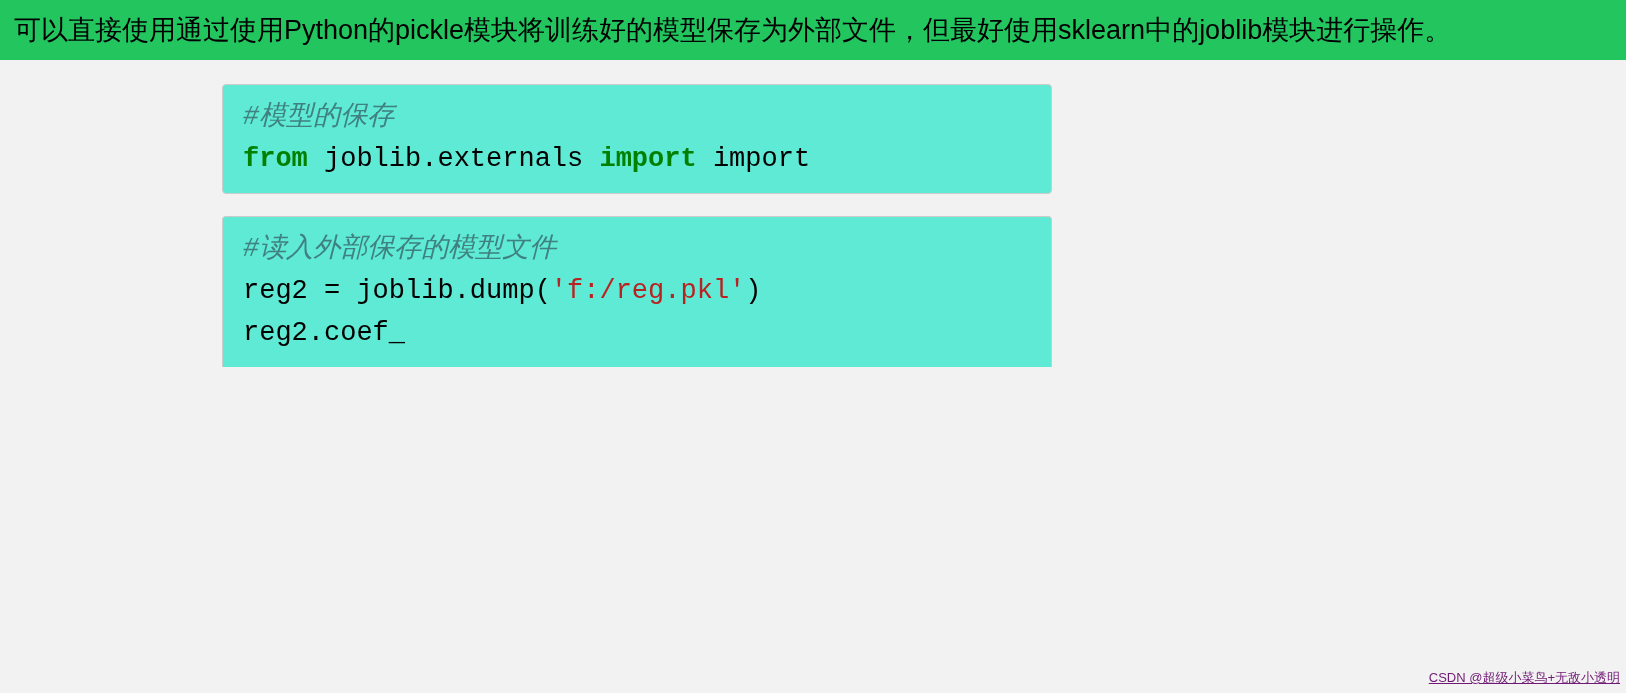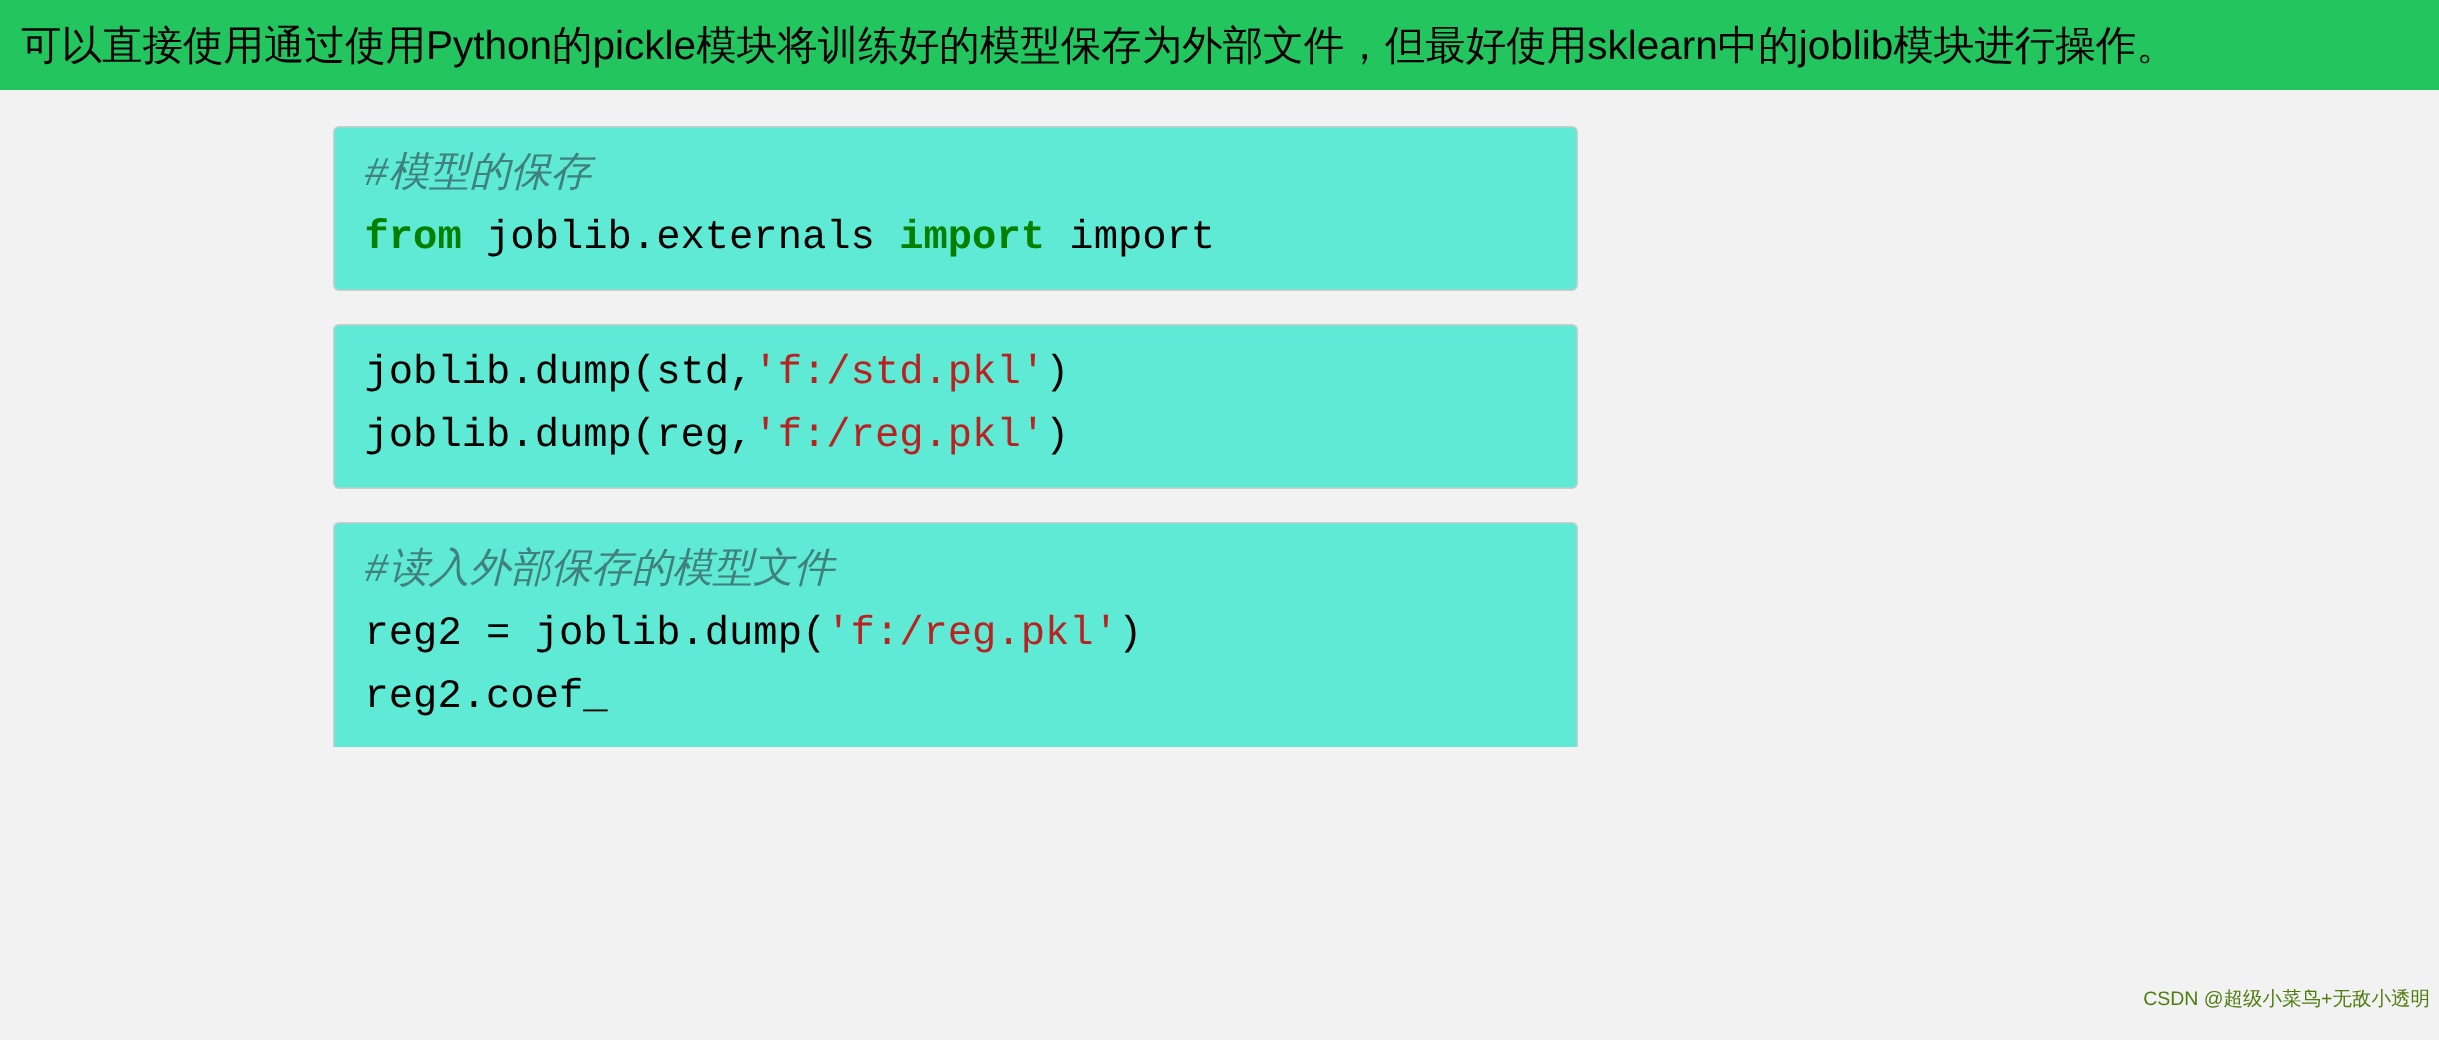--- a/index.html
+++ b/index.html
@@ -55,45 +55,42 @@
     }
     .keyword {
       color: #008000;
       font-weight: bold;
     }
     .string {
       color: #ba2121;
     }
     .watermark {
       position: absolute;
-      bottom: 18px;
+      bottom: 6px;
       right: 6px;
       font-size: 13px;
-      color: #4d7c0f;
+      color: #701a75;
       font-family: "Microsoft YaHei", sans-serif;
+      text-decoration: underline;
     }
   </style>
 </head>
 <body>
 
 <div class="intro-box">
   <p class="intro-text">可以直接使用通过使用Python的pickle模块将训练好的模型保存为外部文件，但最好使用sklearn中的joblib模块进行操作。</p>
 </div>
 
 <div class="code-area">
 
   <div class="code-block">
     <div class="code-line"><span class="comment">#模型的保存</span></div>
     <div class="code-line"><span class="keyword">from</span><span> joblib.externals </span><span class="keyword">import</span><span> import</span></div>
   </div>
 
-  <div class="code-block">
-    <div class="code-line"><span>joblib.dump(std,</span><span class="string">'f:/std.pkl'</span><span>)</span></div>
-    <div class="code-line"><span>joblib.dump(reg,</span><span class="string">'f:/reg.pkl'</span><span>)</span></div>
-  </div>
 
   <div class="code-block last">
     <div class="code-line"><span class="comment">#读入外部保存的模型文件</span></div>
     <div class="code-line"><span>reg2 = joblib.dump(</span><span class="string">'f:/reg.pkl'</span><span>)</span></div>
     <div class="code-line"><span>reg2.coef_</span></div>
   </div>
 
 </div>
 
 <div class="watermark">CSDN @超级小菜鸟+无敌小透明</div>

